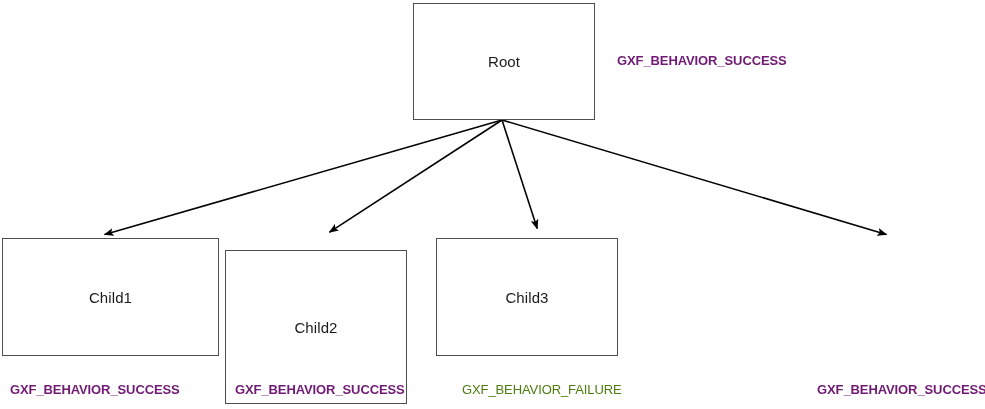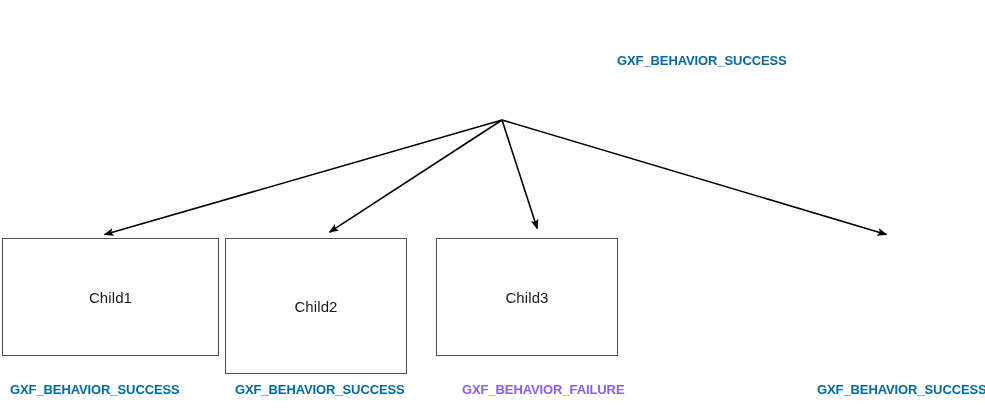--- a/index.html
+++ b/index.html
@@ -38,30 +38,30 @@
     font-family: "Liberation Sans", sans-serif;
     font-size: 15px;
     color: #1a1a1a;
     letter-spacing: 0.1px;
     white-space: nowrap;
   }
   .status-label {
     position: absolute;
     font-family: "Liberation Sans", sans-serif;
     font-size: 13px;
-    color: #0369a1;
+    color: #701a75;
     white-space: nowrap;
     letter-spacing: -0.1px;
   }
   .status-bold {
     font-weight: bold;
   }
   .status-regular {
-    font-weight: bold;
-    color: #8b5cf6;
+    font-weight: normal;
+    color: #4d7c0f;
   }
 </style>
 </head>
 <body>
 
 <div id="canvas">
 
   <svg id="edge-layer" width="985" height="409" viewBox="0 0 985 409">
     <defs>
       <marker id="arrowhead" markerWidth="10" markerHeight="8" refX="9" refY="4" orient="auto" markerUnits="userSpaceOnUse">
@@ -69,28 +69,31 @@
       </marker>
     </defs>
     <g id="edges-group">
         <line x1="502" y1="120" x2="104.64806653271332" y2="234.50782319131167" stroke="#000000" stroke-width="1.6" marker-end="url(#arrowhead)"></line>
         <line x1="502" y1="120" x2="329.54599254670575" y2="232.09510484464127" stroke="#000000" stroke-width="1.6" marker-end="url(#arrowhead)"></line>
         <line x1="502" y1="120" x2="537.2198796928509" y2="228.44015589640927" stroke="#000000" stroke-width="1.6" marker-end="url(#arrowhead)"></line>
         <line x1="502" y1="120" x2="886.3741456393323" y2="234.43199755674777" stroke="#000000" stroke-width="1.6" marker-end="url(#arrowhead)"></line>
       </g>
   </svg>
 
+  <div class="node-box" id="box-root" style="left: 413px; top: 3px; width: 182px; height: 117px;">
+    <span class="node-label">Root</span>
+  </div>
   <div class="status-label status-bold" id="status-root" style="left: 617px; top: 53px;">GXF_BEHAVIOR_SUCCESS</div>
 
   <div class="node-box" id="box-child1" style="left: 2px; top: 238px; width: 217px; height: 118px;">
     <span class="node-label">Child1</span>
   </div>
   <div class="status-label status-bold" id="status-child1" style="left: 10px; top: 382px;">GXF_BEHAVIOR_SUCCESS</div>
 
-  <div class="node-box" id="box-child2" style="left: 225px; top: 238px; width: 182px; height: 136px; align-items: center;">
+  <div class="node-box" id="box-child2" style="left: 225px; top: 250px; width: 182px; height: 154px; align-items: center;">
     <span class="node-label">Child2</span>
   </div>
   <div class="status-label status-bold" id="status-child2" style="left: 235px; top: 382px;">GXF_BEHAVIOR_SUCCESS</div>
 
   <div class="node-box" id="box-child3" style="left: 436px; top: 238px; width: 182px; height: 118px;">
     <span class="node-label">Child3</span>
   </div>
   <div class="status-label status-regular" id="status-child3" style="left: 462px; top: 382px;">GXF_BEHAVIOR_FAILURE</div>
 
   <div class="status-label status-bold" id="status-childN" style="left: 817px; top: 382px;">GXF_BEHAVIOR_SUCCESS</div>

